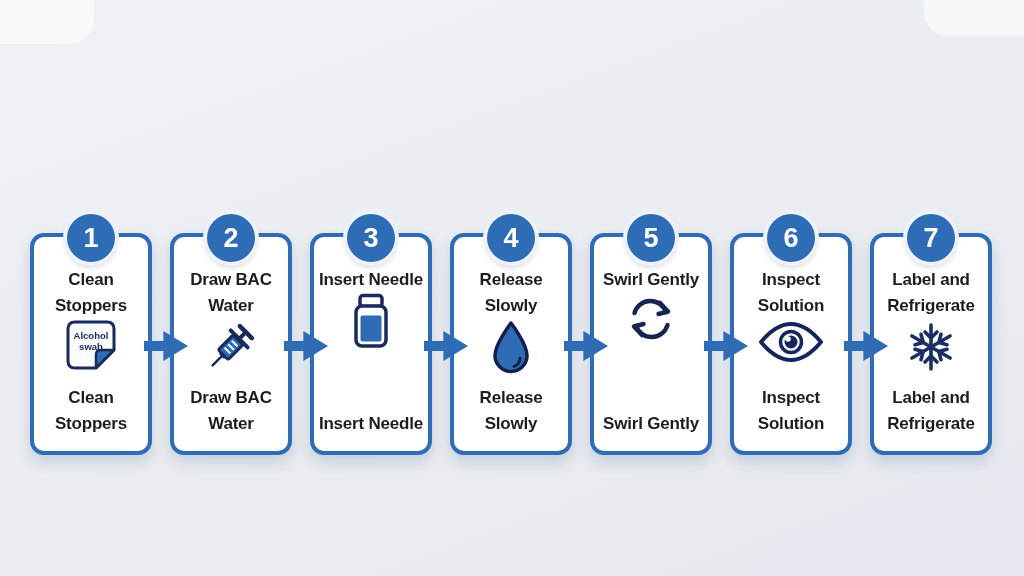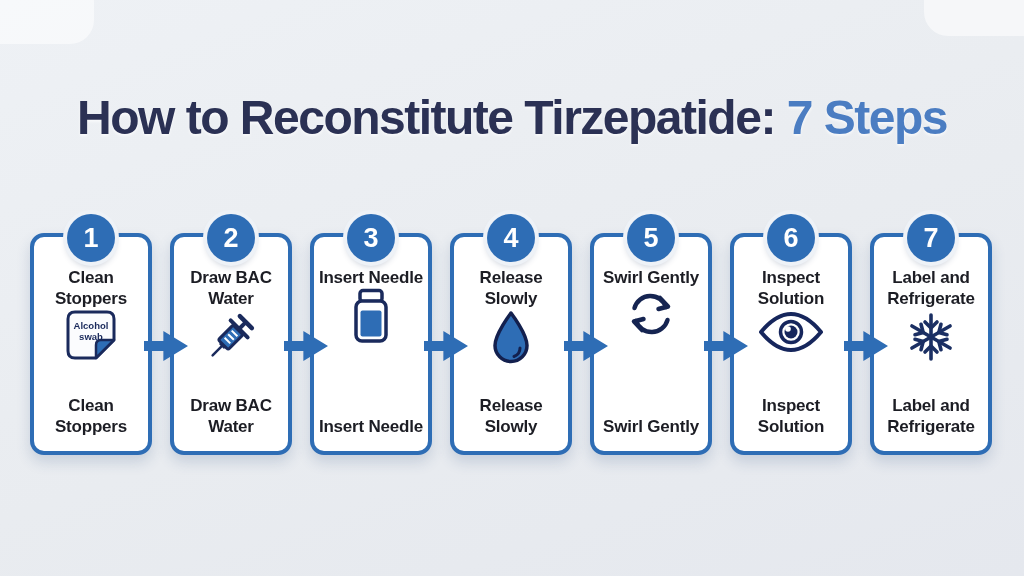--- a/index.html
+++ b/index.html
@@ -16,35 +16,34 @@
   .steps-row{position:absolute;left:30px;top:233px;display:flex;gap:18px;}
   .card{position:relative;width:122px;height:222px;box-sizing:border-box;
     background:#ffffff;border:4px solid #2e6db5;border-radius:14px;
     box-shadow:0 7px 14px rgba(45,75,130,.18);
     display:flex;flex-direction:column;align-items:center;
     padding:30px 2px 14px 2px;}
   .badge{position:absolute;top:-23px;left:50%;transform:translateX(-50%);
     width:48px;height:48px;border-radius:50%;background:#2e6db5;color:#ffffff;
     font-size:27px;font-weight:bold;display:flex;align-items:center;justify-content:center;
     box-shadow:0 0 0 4px #eef2f7,0 4px 7px rgba(25,45,85,.28);}
-  .step-title,.step-caption{font-size:17px;font-weight:bold;line-height:21px;
+  .step-title,.step-caption{font-size:17px;font-weight:bold;line-height:26px;
     color:#1c1d24;text-align:center;letter-spacing:-.2px;width:118px;}
   .icon-wrap{flex:1;display:flex;align-items:flex-start;justify-content:center;}
   .arrow{position:absolute;top:94px;right:-40px;width:44px;height:30px;background:#2e6db5;
     clip-path:polygon(0 33%,44% 33%,44% 0,100% 50%,44% 100%,44% 67%,0 67%);z-index:6;}
   svg{display:block;}
 </style>
 </head>
 <body>
 
 <div class="canvas">
   <div class="corner tl"></div>
   <div class="corner tr"></div>
 
-  <h1 class="title"><span>How to Reconstitute Tirzepatide:</span> <span class="hl">7 Steps</span></h1>
 
   <div class="steps-row">
       <div class="card">
     <div class="badge">
           <span>1</span>
         </div>
     <div class="step-title">Clean Stoppers</div>
     <div class="icon-wrap">
 
       <svg class="icon" width="54" height="52" viewBox="0 0 54 52">

